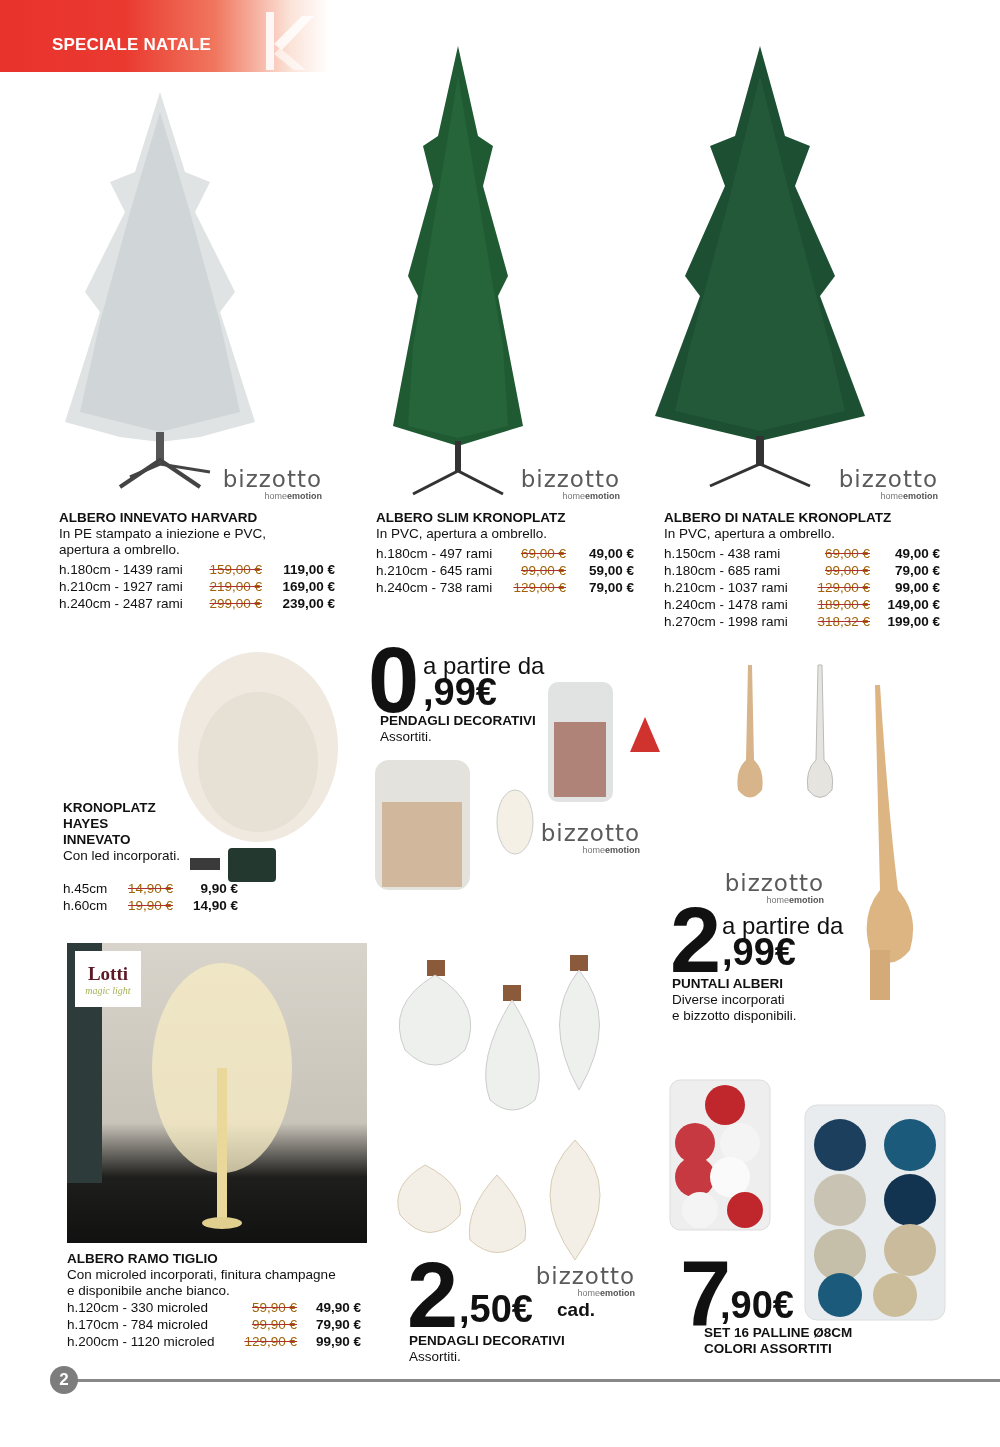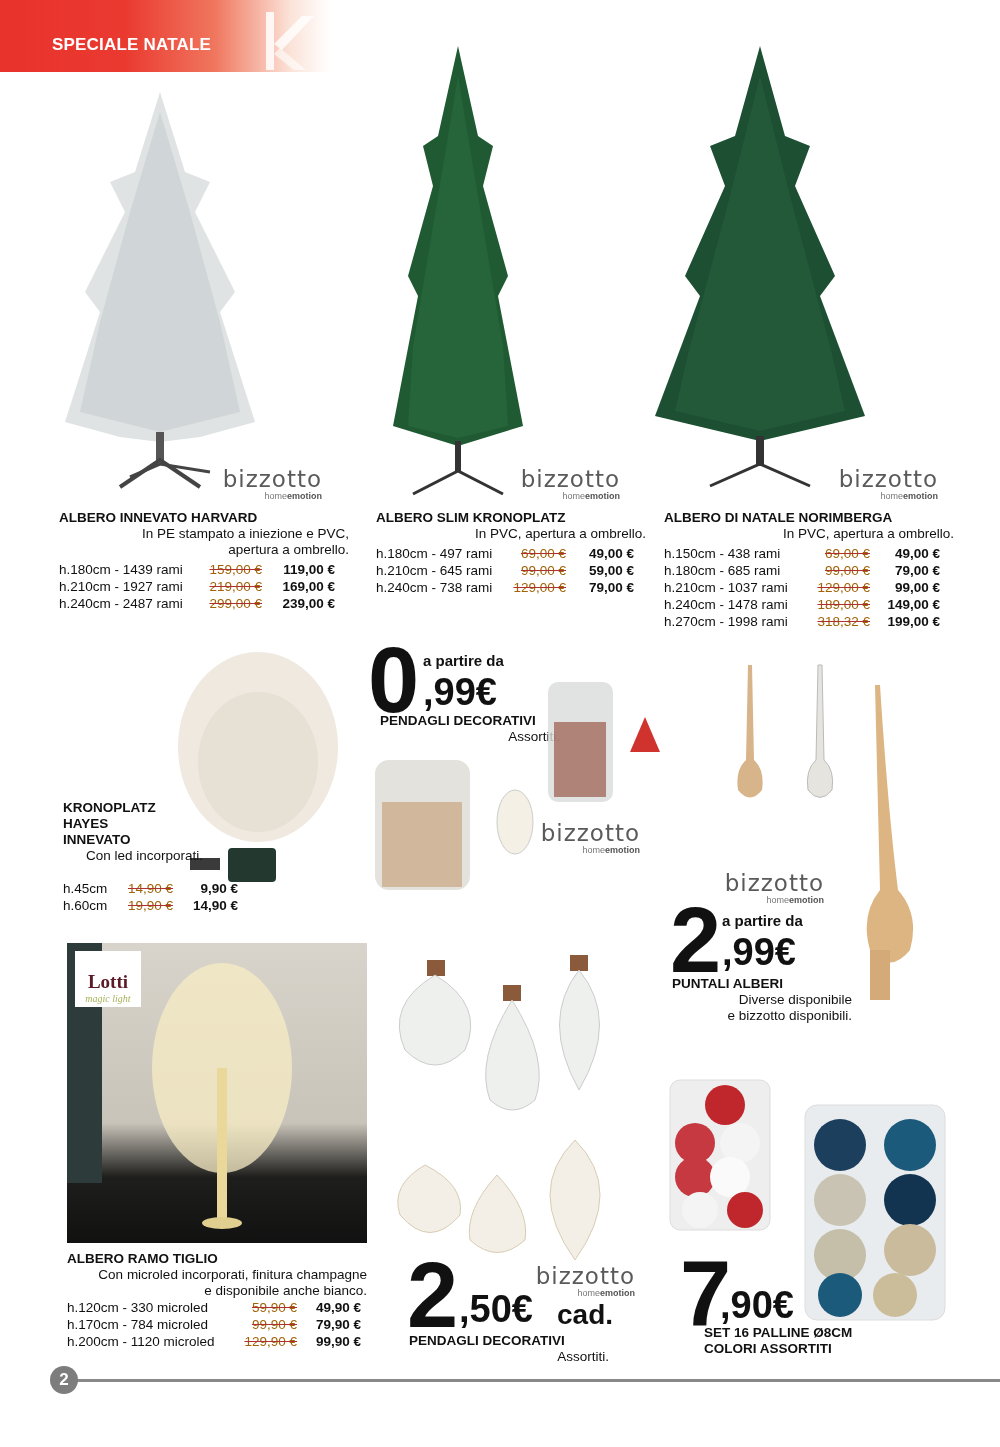--- a/index.html
+++ b/index.html
@@ -9,28 +9,28 @@
   .header-band { left: 0; top: 0; width: 330px; height: 72px; background: linear-gradient(90deg, #e8322c 0%, #ea3a30 38%, #f0765e 65%, #fbe3d8 88%, #ffffff 100%); }
   .header-title { left: 52px; top: 35px; color: #fff; font-size: 17px; font-weight: bold; letter-spacing: 0.2px; }
   .header-logo { left: 262px; top: 10px; width: 56px; height: 62px; }
   
   .tree { position: absolute; }
   .brand { position: absolute; text-align: right; }
   .brand .b1 { font-size: 23px; color: #5a5a5a; letter-spacing: 1px; font-family: "DejaVu Sans", sans-serif; line-height: 22px; border-top: 0; }
   .brand .b2 { font-size: 9px; color: #777; margin-top: 1px; }
   .brand .b2 b { color: #555; }
   .prod-title { font-weight: bold; font-size: 13.5px; color: #111; line-height: 16px; }
-  .prod-desc { font-size: 13.5px; line-height: 16px; color: #111; text-align: right; }
+  .prod-desc { font-size: 13.5px; line-height: 16px; color: #111; }
   .price-row { display: flex; font-size: 13.5px; line-height: 17px; color: #111; }
   .price-row .spec { flex: 0 0 auto; }
   .price-row .old { text-decoration: line-through; text-decoration-color: #b03030; color: #a16207; text-align: right; }
   .price-row .new { font-weight: bold; text-align: right; }
   .big-price { position: absolute; font-weight: bold; color: #111; }
   .big-digit { font-size: 92px; line-height: 80px; letter-spacing: -3px; }
-  .apd { font-size: 15px; font-weight: bold; }
+  .apd { font-size: 24px; font-weight: normal; }
   .cents { font-size: 38px; font-weight: bold; line-height: 36px; }
   .footer-line { left: 70px; top: 1379px; width: 930px; height: 3px; background: #888; }
   .page-num { left: 50px; top: 1366px; width: 28px; height: 28px; border-radius: 50%; background: #7d7d7d; color: #fff; font-weight: bold; font-size: 17px; text-align: center; line-height: 28px; }
   .photo-box { left: 67px; top: 943px; width: 300px; height: 300px; background: linear-gradient(180deg, #d9d4cb 0%, #c9c4ba 60%, #1e1e1c 78%, #111 100%); overflow: hidden; }
 </style>
 </head>
 <body>
 
 <div class="abs header-band"></div>
 <div class="abs header-title">SPECIALE NATALE</div>
@@ -113,21 +113,21 @@
       </div>
     <div class="price-row">
         <span class="spec" style="width:130px">h.240cm - 738 rami</span>
         <span class="old" style="width:60px">129,00 €</span>
         <span class="new" style="width:68px">79,00 €</span>
       </div>
   </div>
 </div>
 
 <div class="abs" style="left:664px;top:510px;width:290px">
-  <div class="prod-title">ALBERO DI NATALE NORIMBERGA</div>
+  <div class="prod-title">ALBERO DI NATALE KRONOPLATZ</div>
   <div class="prod-desc">In PVC, apertura a ombrello.</div>
   <div style="margin-top:3px">
     <div class="price-row">
         <span class="spec" style="width:148px">h.150cm - 438 rami</span>
         <span class="old" style="width:58px">69,00 €</span>
         <span class="new" style="width:70px">49,00 €</span>
       </div>
     <div class="price-row">
         <span class="spec" style="width:148px">h.180cm - 685 rami</span>
         <span class="old" style="width:58px">99,00 €</span>
@@ -176,21 +176,21 @@
     </div>
 </div>
 
 <div class="abs photo-box">
   <div class="abs" style="left:0;top:0;width:35px;height:240px;background:#2d3b3b"></div>
   <svg class="abs" style="left:70px;top:15px;width:170px;height:275px" viewBox="0 0 170 275">
     <ellipse cx="85" cy="110" rx="70" ry="105" fill="#f7ecc4" opacity="0.75"></ellipse>
     <rect x="80" y="110" width="10" height="150" fill="#e9d89a"></rect>
     <ellipse cx="85" cy="265" rx="20" ry="6" fill="#e0cf8f"></ellipse>
   </svg>
-  <div class="abs" style="left:8px;top:8px;width:66px;height:56px;background:#fff;text-align:center;padding-top:20px">
+  <div class="abs" style="left:8px;top:8px;width:66px;height:56px;background:#fff;text-align:center;padding-top:12px">
     <div style="font-family:'Liberation Serif',serif;font-weight:bold;font-size:19px;color:#5b1a26">Lotti</div>
     <div style="font-family:'Liberation Serif',serif;font-style:italic;font-size:10px;color:#a7b15a">magic light</div>
   </div>
 </div>
 <div class="abs" style="left:67px;top:1251px;width:300px">
   <div class="prod-title">ALBERO RAMO TIGLIO</div>
   <div class="prod-desc">Con microled incorporati, finitura champagne</div>
   <div class="prod-desc">e disponibile anche bianco.</div>
   <div class="price-row">
       <span class="spec" style="width:170px">h.120cm - 330 microled</span>
@@ -241,39 +241,39 @@
   <div class="b1">bizzotto</div>
   <div class="b2"><span>home</span><b>emotion</b></div>
 </div>
 <div class="big-price" style="left:670px;top:900px">
   <span class="big-digit abs" style="left:0;top:0">2</span>
   <span class="apd abs" style="left:52px;top:12px;white-space:nowrap">a partire da</span>
   <span class="cents abs" style="left:52px;top:34px">,99€</span>
 </div>
 <div class="abs" style="left:672px;top:976px;width:180px">
   <div class="prod-title">PUNTALI ALBERI</div>
-  <div class="prod-desc">Diverse disponibile</div>
+  <div class="prod-desc">Diverse incorporati</div>
   <div class="prod-desc">e bizzotto disponibili.</div>
 </div>
 
 <svg class="abs" style="left:385px;top:930px;width:250px;height:330px" viewBox="0 0 250 330">
   <rect x="42" y="30" width="18" height="16" fill="#8a5a3a"></rect>
   <path d="M50,45 Q100,75 80,120 Q50,150 20,120 Q0,75 50,45 Z" fill="#eef0ee" stroke="#ccc"></path>
   <rect x="118" y="55" width="18" height="16" fill="#8a5a3a"></rect>
   <path d="M127,70 Q165,130 150,170 Q127,190 105,170 Q90,130 127,70 Z" fill="#eef0ee" stroke="#ccc"></path>
   <rect x="185" y="25" width="18" height="16" fill="#8a5a3a"></rect>
   <path d="M194,40 Q235,90 194,160 Q155,90 194,40 Z" fill="#eef0ee" stroke="#ccc"></path>
   <path d="M40,235 Q80,255 75,285 Q45,320 15,285 Q5,255 40,235 Z" fill="#f3efe6" stroke="#d8ccb4"></path>
   <path d="M112,245 Q145,280 140,310 Q112,335 85,310 Q80,280 112,245 Z" fill="#f3efe6" stroke="#d8ccb4"></path>
   <path d="M190,210 Q240,260 190,330 Q140,260 190,210 Z" fill="#f3efe6" stroke="#d8ccb4"></path>
 </svg>
 <div class="big-price" style="left:407px;top:1255px">
   <span class="big-digit abs" style="left:0;top:0">2</span>
   <span class="cents abs" style="left:52px;top:36px">,50€</span>
-  <span class="abs" style="left:150px;top:44px;font-size:28px;font-weight:bold">cad.</span>
+  <span class="abs" style="left:150px;top:44px;font-size:19px;font-weight:bold">cad.</span>
 </div>
 <div class="brand" style="left:535px;top:1265px;width:100px">
   <div class="b1">bizzotto</div>
   <div class="b2"><span>home</span><b>emotion</b></div>
 </div>
 <div class="abs" style="left:409px;top:1333px;width:200px">
   <div class="prod-title">PENDAGLI DECORATIVI</div>
   <div class="prod-desc">Assortiti.</div>
 </div>
 

